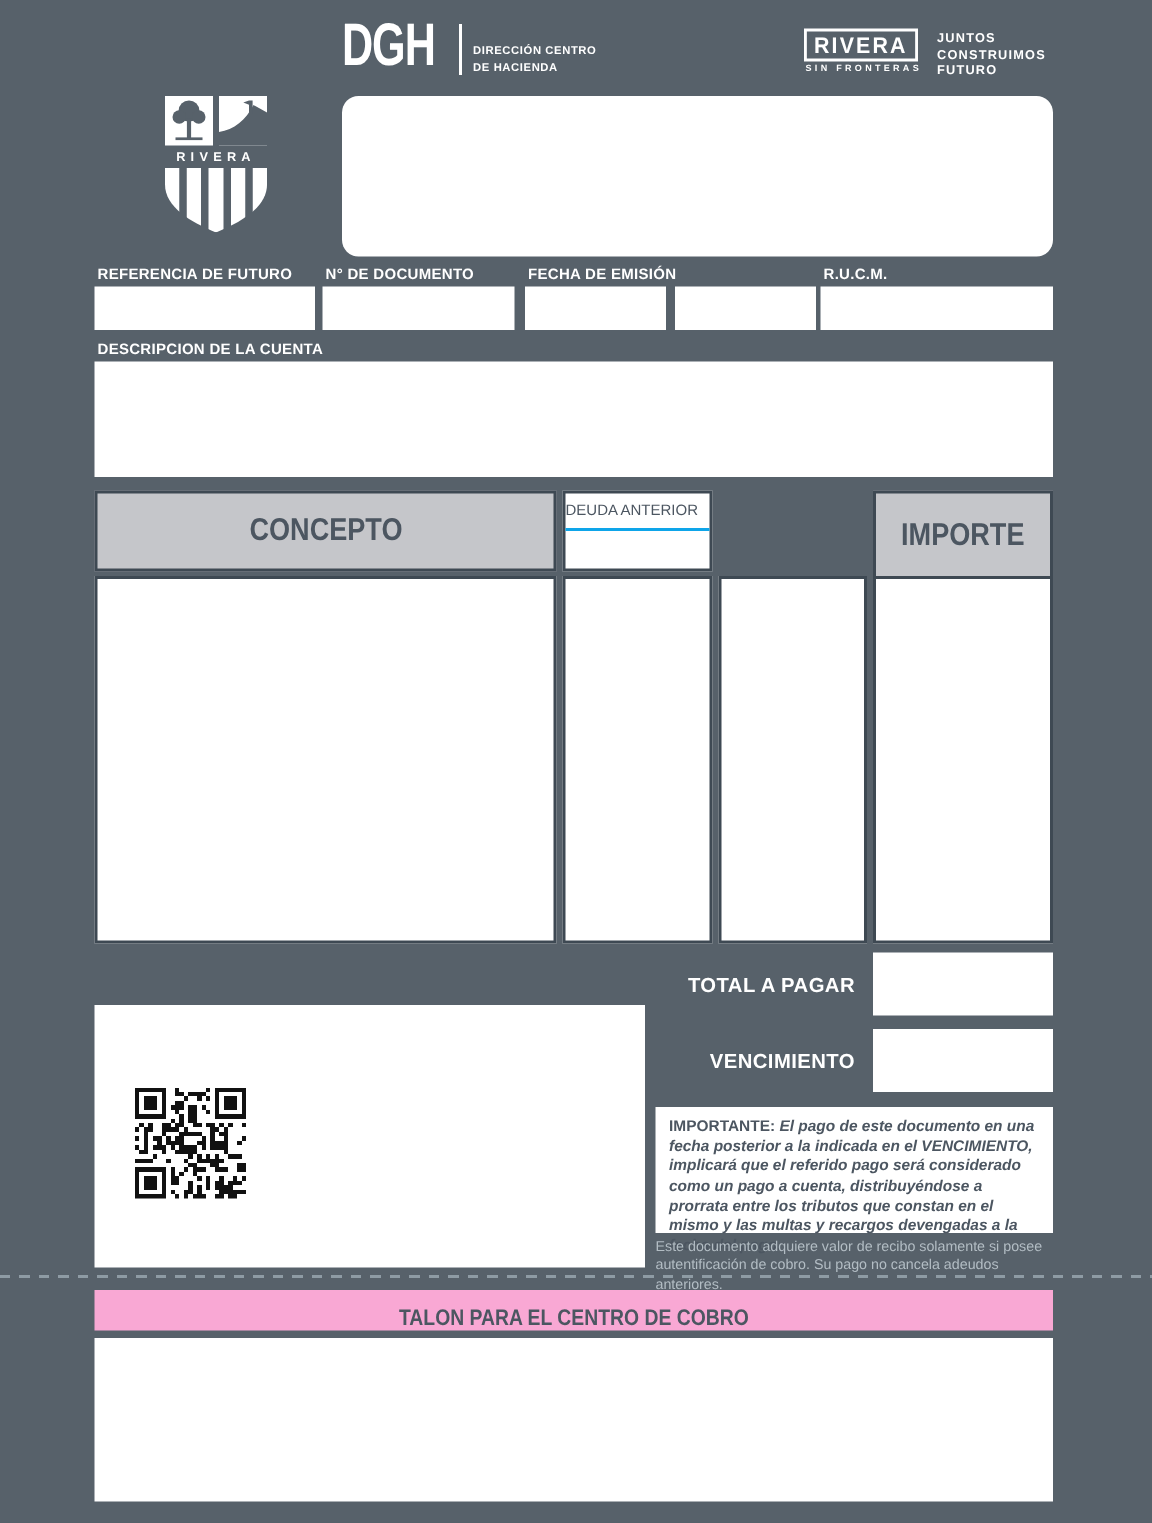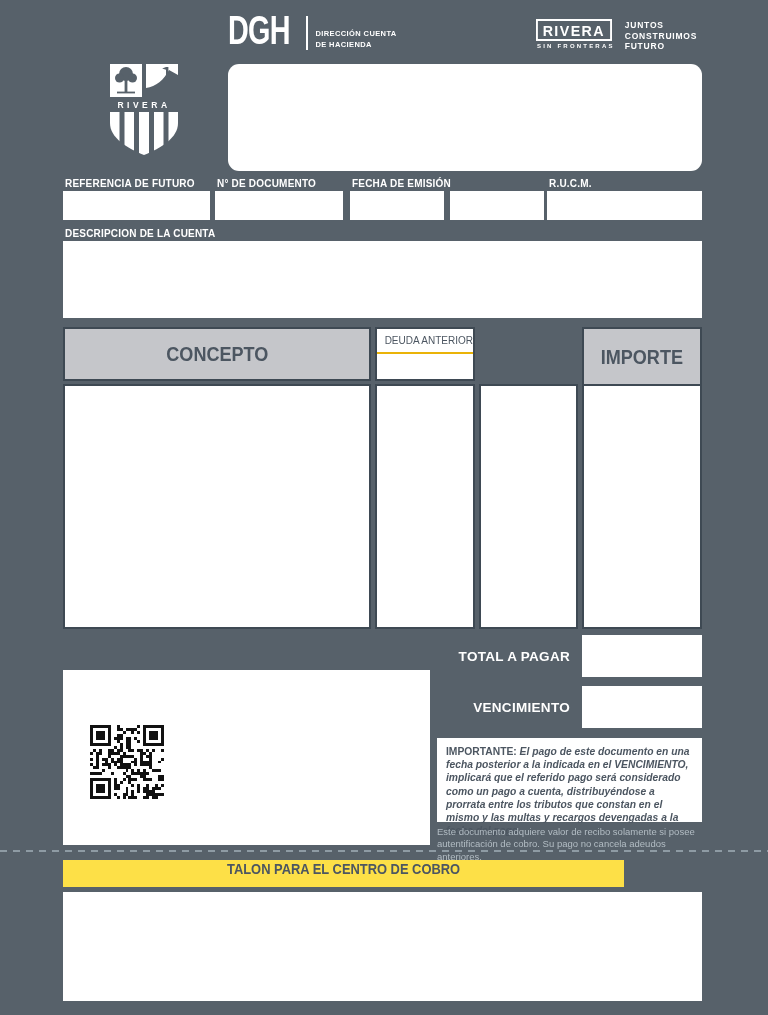--- a/index.html
+++ b/index.html
@@ -5,22 +5,22 @@
   html,body{margin:0;padding:0;background:#57616A;}
   .page{position:relative;width:768px;height:1015px;background:#57616A;overflow:hidden;
         font-family:"Liberation Sans","DejaVu Sans",sans-serif;}
   .abs{position:absolute;}
   .wbox{position:absolute;background:#FFFFFF;}
   .lbl{position:absolute;color:#FFFFFF;font-size:10px;font-weight:bold;letter-spacing:.2px;white-space:nowrap;}
   .cond{display:inline-block;transform:scaleX(.86);transform-origin:center;}
   .cell{position:absolute;background:#FFFFFF;border:2px solid #3E4953;box-sizing:border-box;}
   .gcell{position:absolute;background:#C5C6CA;border:2px solid #3E4953;box-sizing:border-box;
          display:flex;align-items:center;justify-content:center;color:#4C5661;font-weight:bold;font-size:21px;}
-  .subhdr{height:23px;line-height:23px;text-align:right;color:#4C5661;font-size:10px;
-          border-bottom:2px solid #eab308;}
+  .subhdr{height:23px;line-height:23px;text-align:left;color:#4C5661;font-size:10px;
+          border-bottom:2px solid #0ea5e9;}
   .totlbl{position:absolute;color:#FFFFFF;font-size:13.5px;font-weight:bold;display:flex;
           align-items:center;justify-content:flex-end;letter-spacing:.3px;}
   
   .dgh{position:absolute;left:228px;top:10px;display:flex;align-items:flex-end;color:#fff;}
   .dgh-a{font-size:40px;font-weight:bold;line-height:40px;display:inline-block;
          transform:scaleX(.72);transform-origin:left center;letter-spacing:-1px;}
   .dgh-bar{width:2.5px;height:34px;background:#fff;margin-left:-8px;margin-right:7px;}
   .dgh-org{font-size:7.5px;font-weight:bold;letter-spacing:.4px;line-height:1.5;}
   .riv{position:absolute;left:536px;top:19px;display:flex;color:#fff;gap:9px;}
   .riv-box{border:2px solid #fff;padding:1px 5px 0 5px;font-size:15px;font-weight:bold;
@@ -29,33 +29,33 @@
   .riv-slog{font-size:8.5px;font-weight:bold;letter-spacing:.8px;line-height:1.25;margin-top:1px;}
   .info-title{position:absolute;left:63px;top:684px;width:367px;box-sizing:border-box;
               padding-left:92px;text-align:center;color:#4C5661;font-size:15px;font-weight:bold;}
   .imp-box{position:absolute;left:437px;top:738px;width:265px;height:84px;background:#fff;
            box-sizing:border-box;padding:7px 9px;color:#4C5661;font-size:10.3px;line-height:1.28;}
   .imp-box b{font-style:normal;font-weight:bold;}
   .imp-box i{font-weight:bold;}
   .note{position:absolute;left:437px;top:826px;width:265px;color:#B3BDC4;font-size:9.5px;line-height:1.3;}
   .dash{position:absolute;left:0;top:850px;width:768px;height:2px;
         background:repeating-linear-gradient(90deg,#8E9BA4 0 7px,transparent 7px 13px);}
-  .talon{position:absolute;left:63px;top:860px;width:561px;height:27px;background:#fde047;
-         display:flex;align-items:flex-start;justify-content:center;color:#4C5661;font-size:15px;font-weight:bold;}
+  .talon{position:absolute;left:63px;top:860px;width:639px;height:27px;background:#f9a8d4;
+         display:flex;align-items:flex-end;justify-content:center;color:#4C5661;font-size:15px;font-weight:bold;}
 </style>
 </head>
 <body>
 
 <div class="page">
 
   <div class="dgh">
     <span class="dgh-a">DGH</span>
     <span class="dgh-bar"></span>
     <span class="dgh-org">
-      <span style="display:block">DIRECCIÓN CUENTA</span>
+      <span style="display:block">DIRECCIÓN CENTRO</span>
       <span style="display:block">DE HACIENDA</span>
     </span>
   </div>
 
   <div class="riv">
     <span>
       <span class="riv-box">RIVERA</span>
       <span class="riv-sub" style="display:block">SIN FRONTERAS</span>
     </span>
     <span class="riv-slog">

